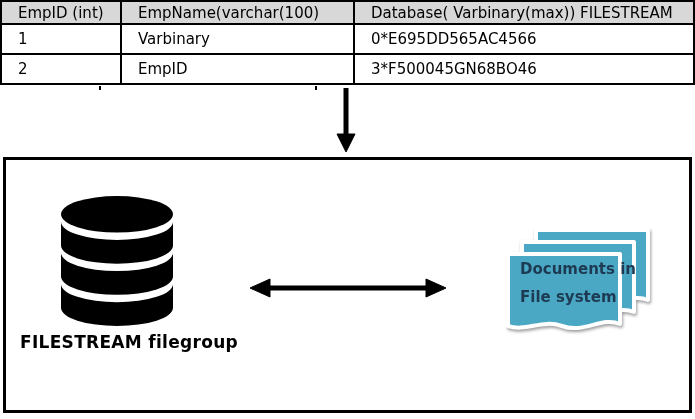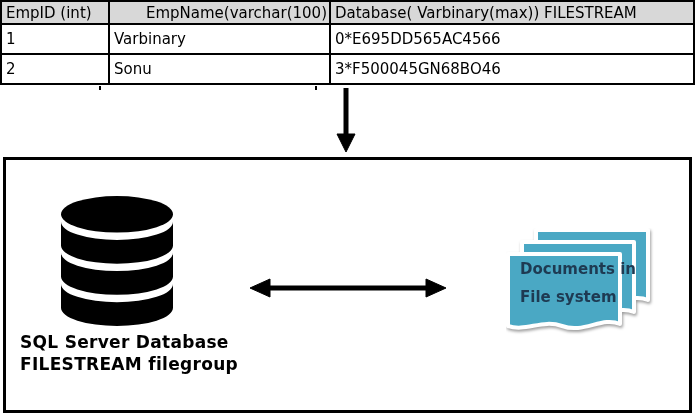--- a/index.html
+++ b/index.html
@@ -7,26 +7,26 @@
   .stage{position:relative;width:695px;height:419px;overflow:hidden;background:#fff;}
 
   
   table.emp-table{
     position:absolute;left:0;top:0;width:695px;
     border-collapse:collapse;table-layout:fixed;
   }
   .emp-table th,.emp-table td{
     border:2px solid #000;
     font-size:15px;font-weight:normal;text-align:left;
-    padding:0 2px 0 4px;white-space:nowrap;overflow:hidden;
+    padding:0 2px 0 16px;white-space:nowrap;overflow:hidden;
   }
   .emp-table th{background:var(--table-header-bg,#d8d8d8);height:21px;}
   .emp-table td{height:28px;background:#fff;}
   .emp-table .c1{width:100px;}
-  .emp-table .c2{width:213px;text-align:right;}
+  .emp-table .c2{width:213px;}
 
   .stub{position:absolute;width:2px;height:4px;background:#000;top:86px;}
   .stub.s1{left:99px;}
   .stub.s2{left:315px;}
 
   
   .down-arrow{position:absolute;left:333px;top:88px;}
   .lr-arrow{position:absolute;left:248px;top:276px;}
   .arrow-ink{stroke:var(--ink,#000);fill:var(--ink,#000);}
 
@@ -68,21 +68,21 @@
       <th class="c2">EmpName(varchar(100)</th>
       <th class="c3">Database( Varbinary(max)) FILESTREAM</th>
     </tr>
     <tr>
       <td>1</td>
       <td>Varbinary</td>
       <td>0*E695DD565AC4566</td>
     </tr>
     <tr>
       <td>2</td>
-      <td>Sonu</td>
+      <td>EmpID</td>
       <td>3*F500045GN68BO46</td>
     </tr>
   </tbody>
     </table>
   <div class="stub s1"></div>
   <div class="stub s2"></div>
 
   <svg class="down-arrow" width="26" height="66" viewBox="0 0 26 66">
     <line class="arrow-ink" x1="13" y1="0" x2="13" y2="50" stroke-width="5"></line>
     <polygon class="arrow-ink" points="13,64 4,46 22,46"></polygon>
@@ -91,21 +91,20 @@
   <div class="storage-box"></div>
 
   <svg class="db-icon" width="112" height="130" viewBox="0 0 112 142" preserveAspectRatio="none">
     <ellipse class="db-ink" cx="56" cy="20" rx="56" ry="20"></ellipse>
     <path class="db-ink" d="M0,28 A56,20 0 0 0 112,28 L112,54 A56,20 0 0 1 0,54 Z"></path>
     <path class="db-ink" d="M0,62 A56,20 0 0 0 112,62 L112,88 A56,20 0 0 1 0,88 Z"></path>
     <path class="db-ink" d="M0,96 A56,20 0 0 0 112,96 L112,122 A56,20 0 0 1 0,122 Z"></path>
   </svg>
 
   <div class="db-label">
-    <div>SQL Server Database</div>
     <div>FILESTREAM filegroup</div>
   </div>
 
   <svg class="lr-arrow" width="200" height="24" viewBox="0 0 200 24">
     <line class="arrow-ink" x1="16" y1="12" x2="184" y2="12" stroke-width="5"></line>
     <polygon class="arrow-ink" points="2,12 22,3 22,21"></polygon>
     <polygon class="arrow-ink" points="198,12 178,3 178,21"></polygon>
   </svg>
 
   <svg class="docs-icon" width="148" height="122" viewBox="0 0 148 122">

